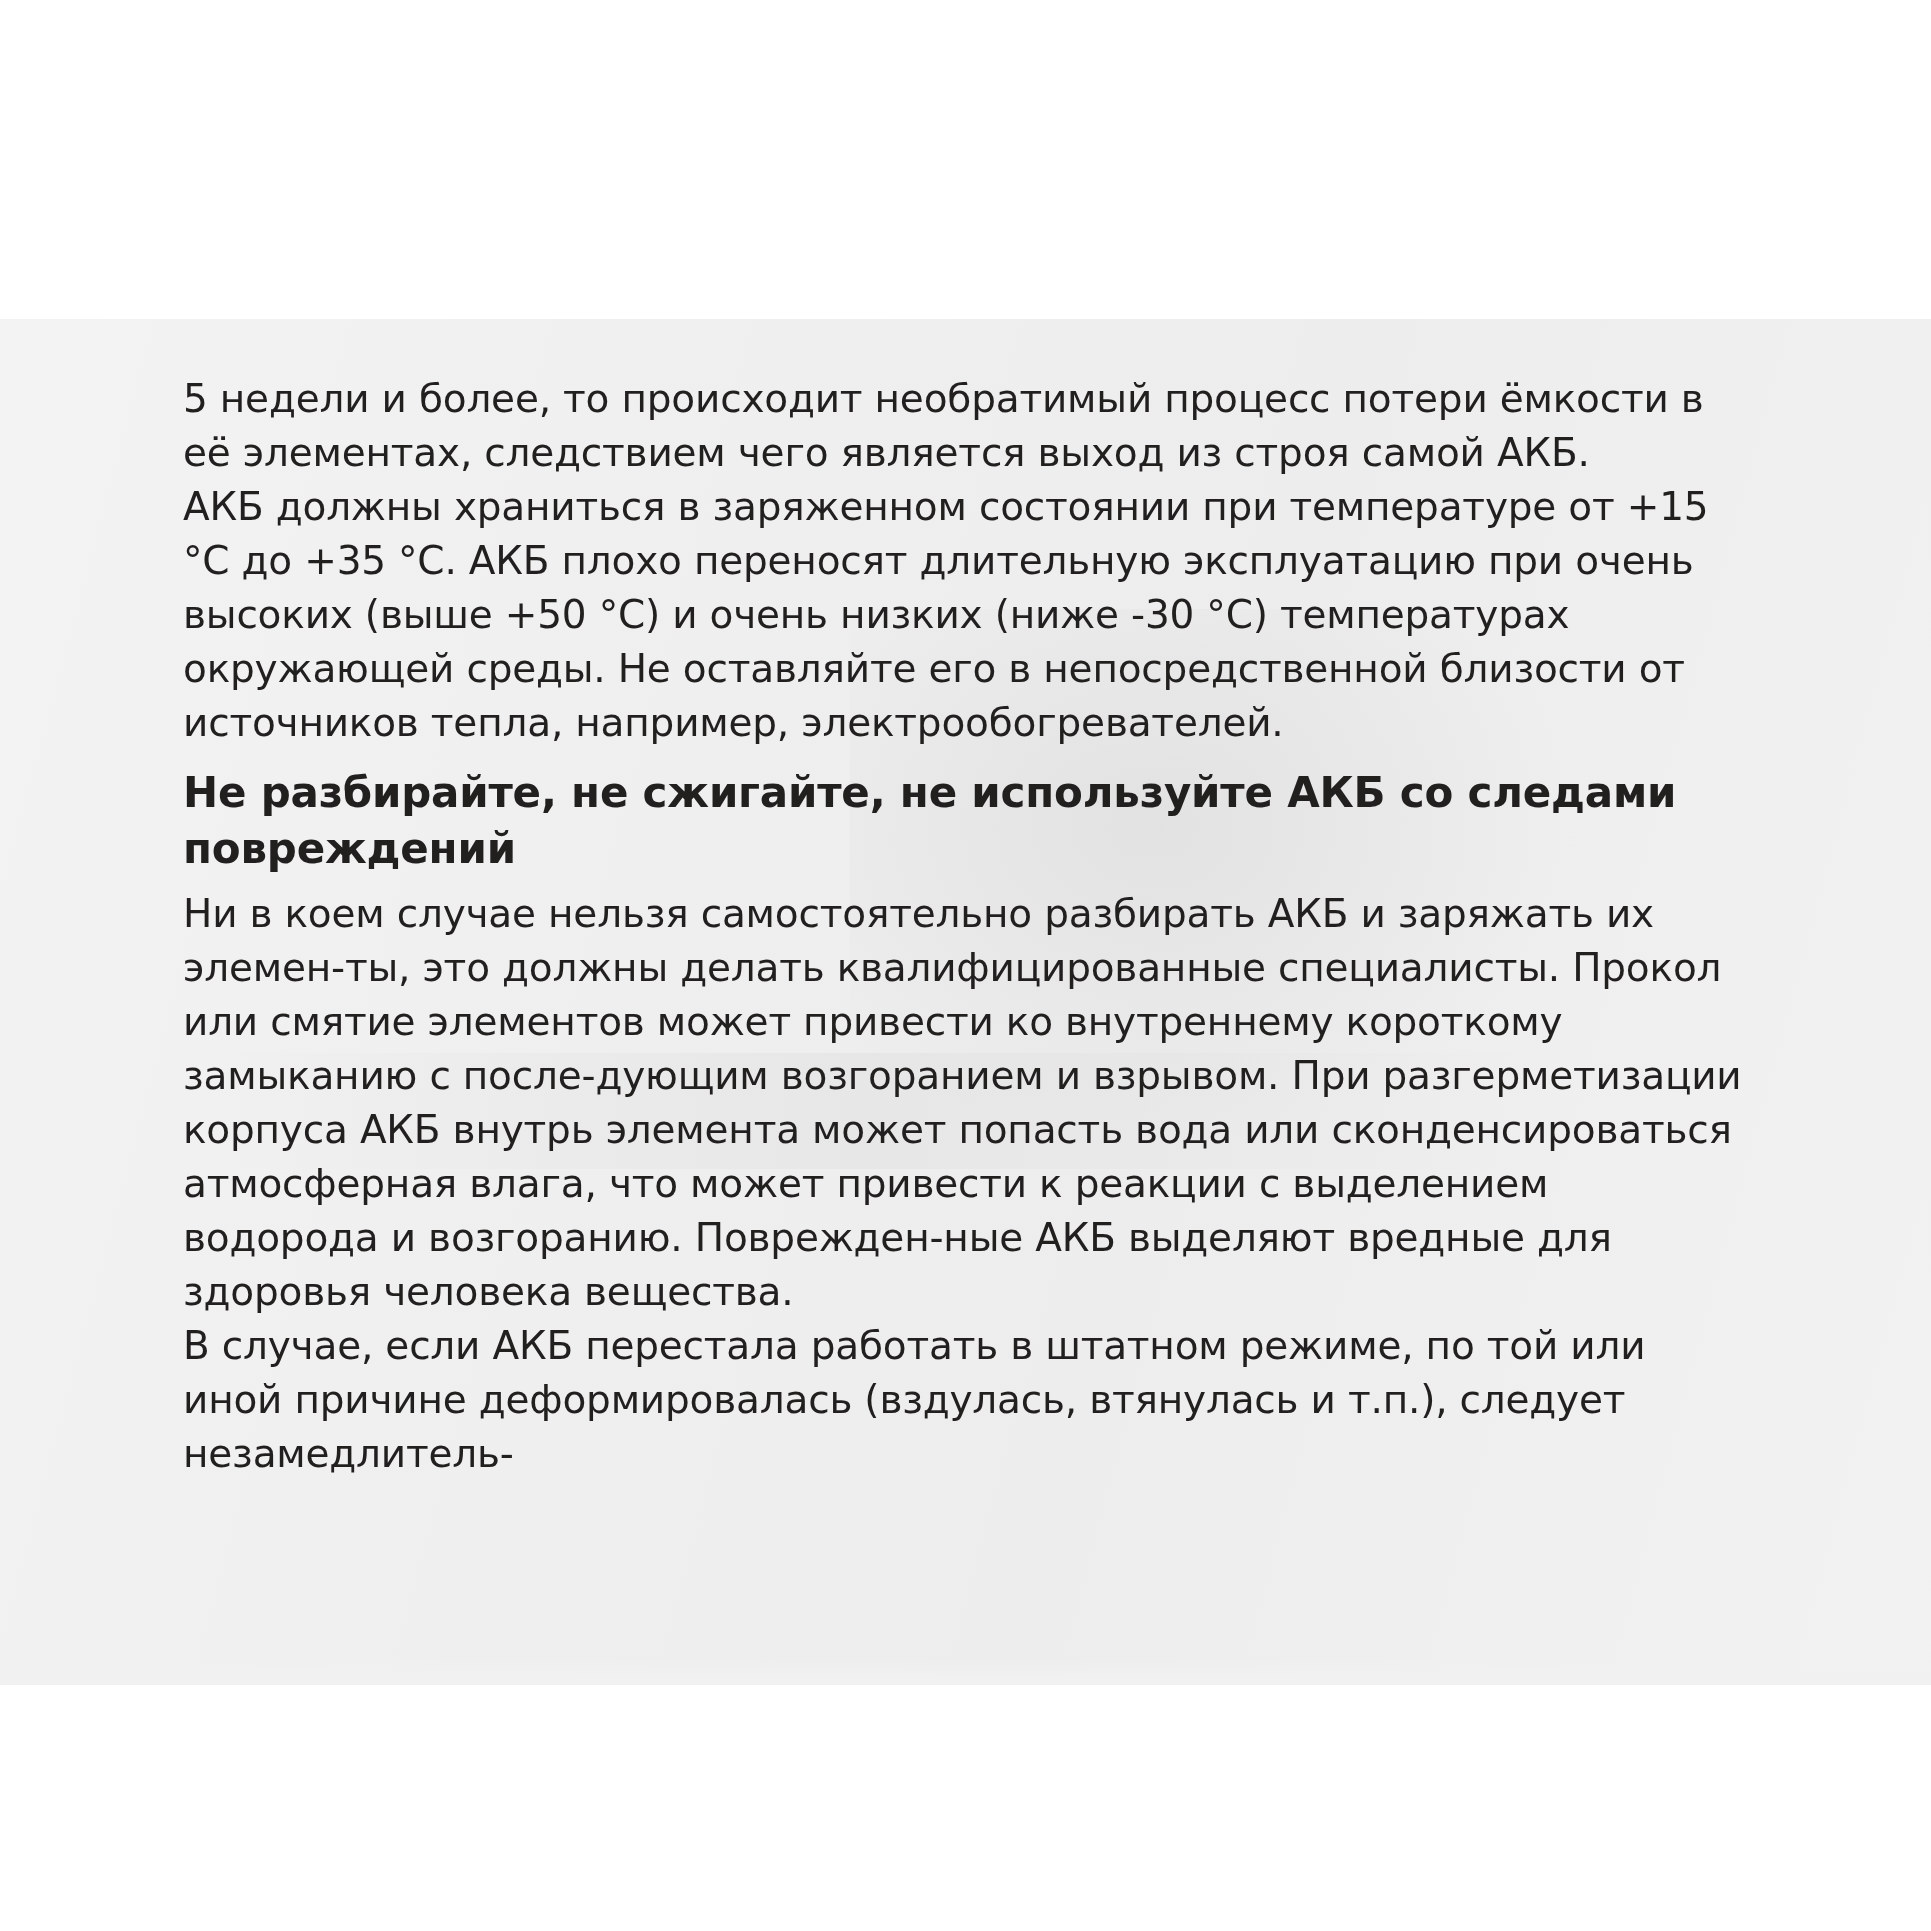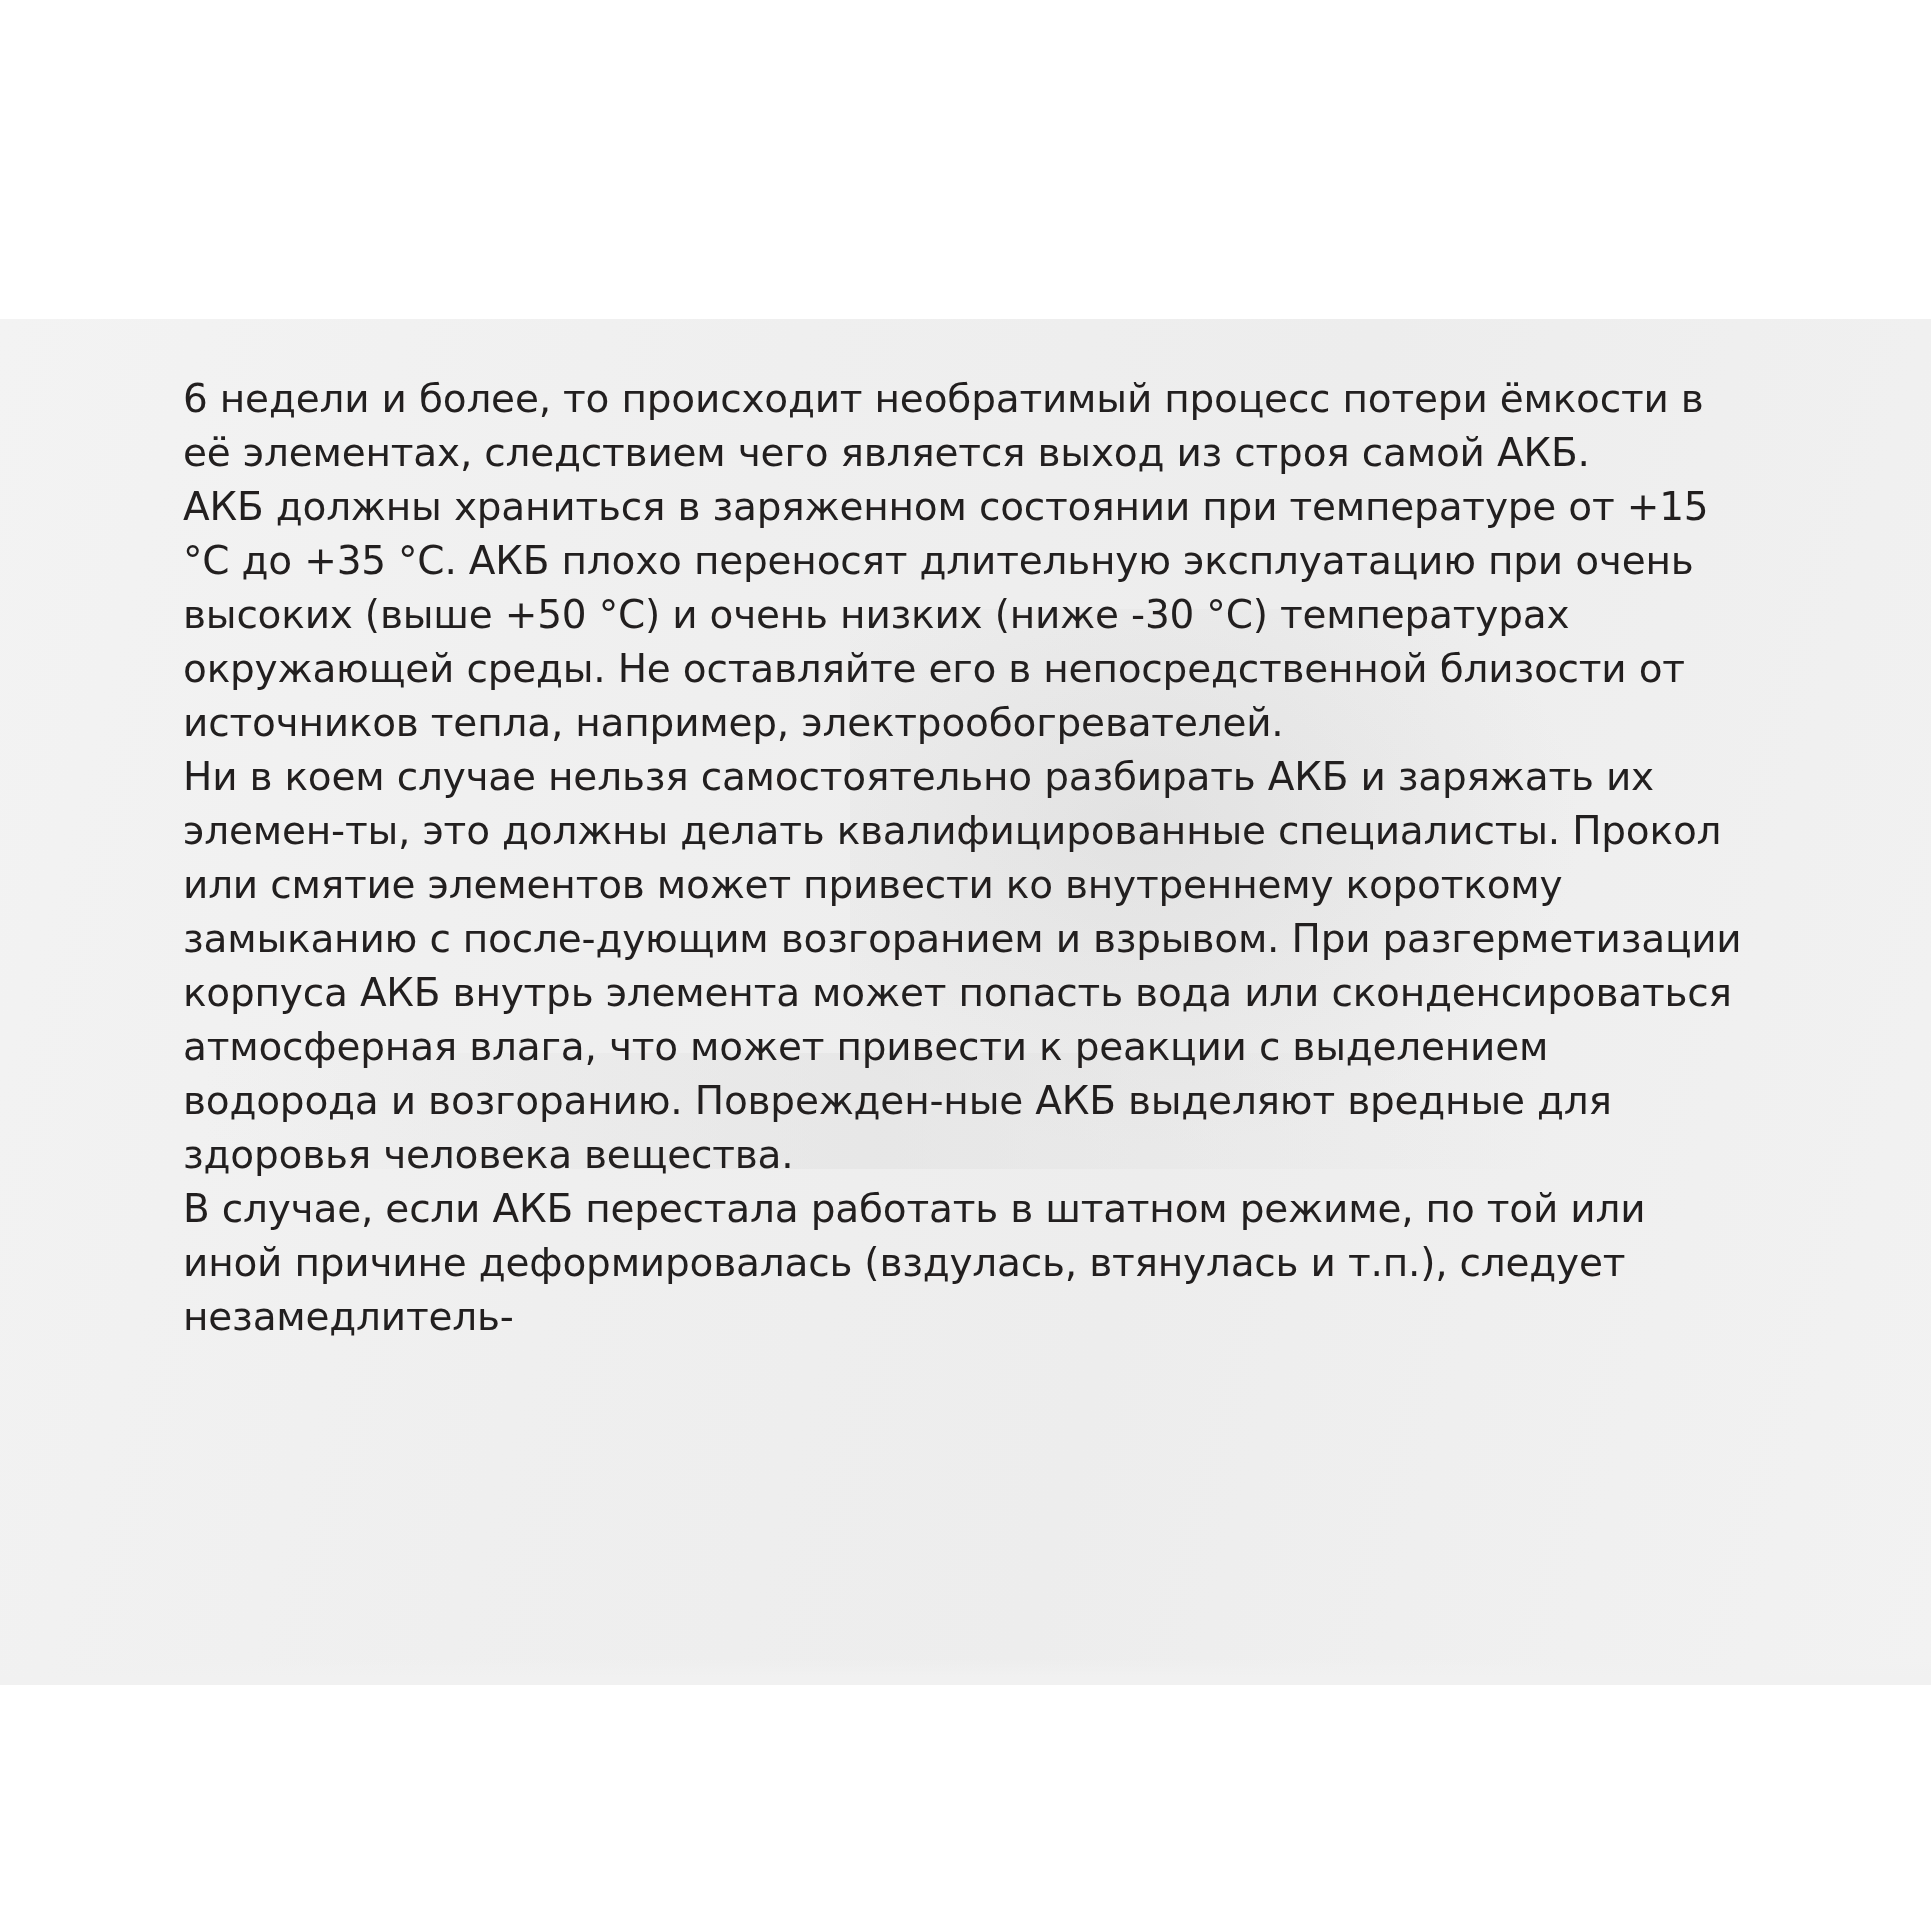--- a/index.html
+++ b/index.html
@@ -96,22 +96,23 @@
 
 <div class="page">
   <div class="topwhite"></div>
   <div class="botwhite"></div>
 
   <div class="scan">
     <div class="ghost"></div>
     <div class="ghost2"></div>
 
     <div class="content">
-      <p class="body">6 недели и более, то происходит необратимый процесс потери ёмкости в её элементах, следствием чего является выход из строя самой АКБ.</p>
+      <p class="body">5 недели и более, то происходит необратимый процесс потери ёмкости в её элементах, следствием чего является выход из строя самой АКБ.</p>
       <p class="body">АКБ должны храниться в заряженном состоянии при температуре от +15 °C до +35 °C. АКБ плохо переносят длительную эксплуатацию при очень высоких (выше +50 °C) и очень низких (ниже -30 °C) температурах окружающей среды. Не оставляйте его в непосредственной близости от источников тепла, например, электрообогревателей.</p>
+      <h2 class="head">Не разбирайте, не сжигайте, не используйте АКБ со следами повреждений</h2>
       <p class="body">Ни в коем случае нельзя самостоятельно разбирать АКБ и заряжать их элемен-ты, это должны делать квалифицированные специалисты. Прокол или смятие элементов может привести ко внутреннему короткому замыканию с после-дующим возгоранием и взрывом. При разгерметизации корпуса АКБ внутрь элемента может попасть вода или сконденсироваться атмосферная влага, что может привести к реакции с выделением водорода и возгоранию. Поврежден-ные АКБ выделяют вредные для здоровья человека вещества.</p>
       <p class="body">В случае, если АКБ перестала работать в штатном режиме, по той или иной причине деформировалась (вздулась, втянулась и т.п.), следует незамедлитель-</p>
     </div>
 
     <div class="cutoff"></div>
   </div>
 </div>
 
 
 </body></html>

